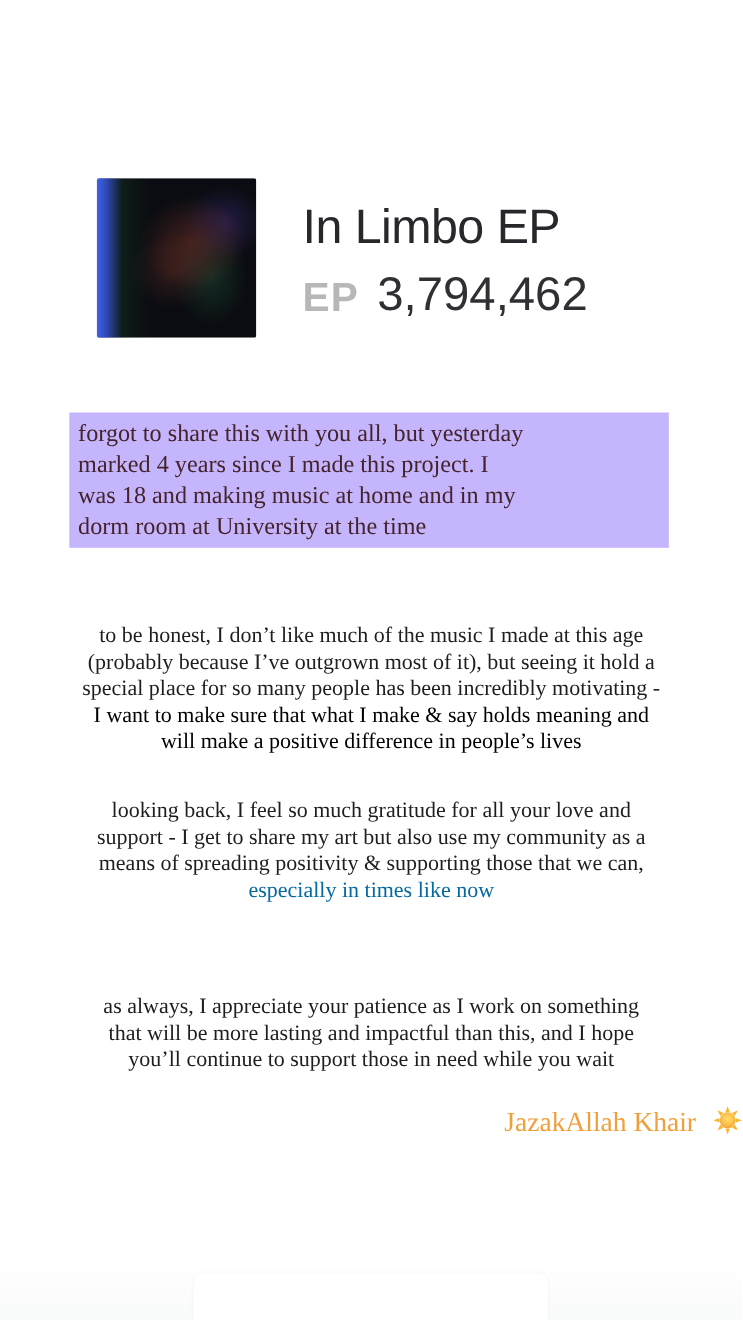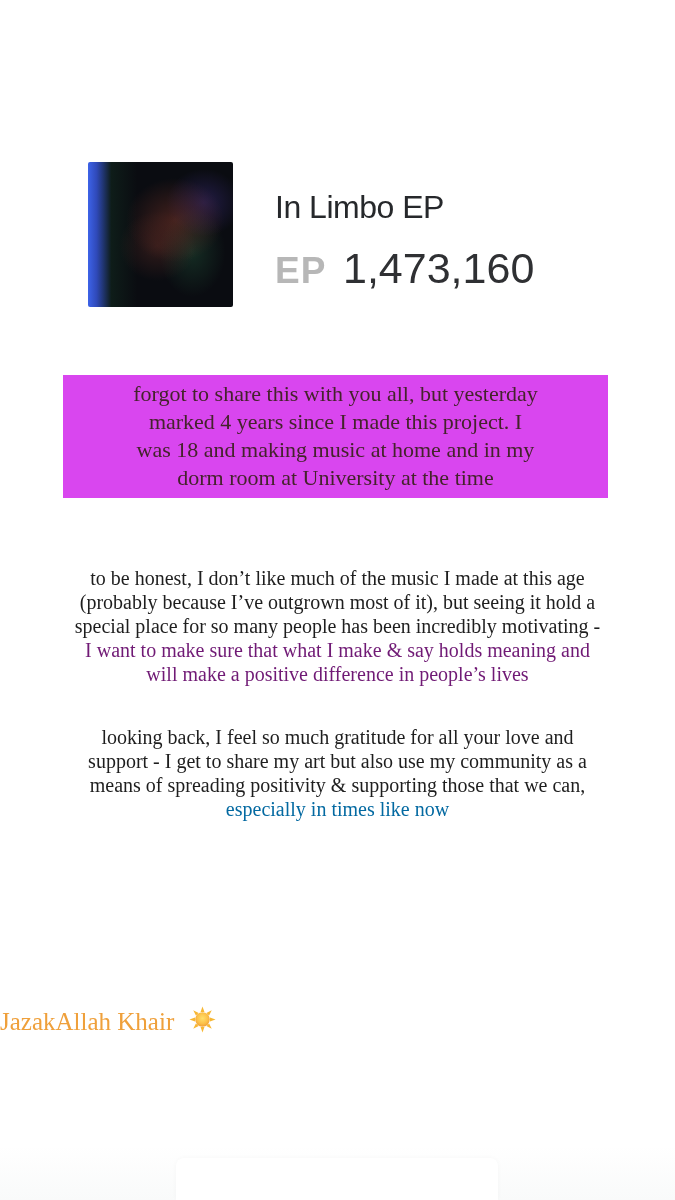--- a/index.html
+++ b/index.html
@@ -10,64 +10,64 @@
   
   .artwork{position:absolute;left:88px;top:162px;width:145px;height:145px;border-radius:2px;
     background:
       radial-gradient(70px 60px at 60% 40%, rgba(122,52,40,0.50), rgba(0,0,0,0) 70%),
       radial-gradient(55px 50px at 48% 58%, rgba(140,62,48,0.30), rgba(0,0,0,0) 70%),
       radial-gradient(50px 45px at 80% 28%, rgba(72,52,150,0.40), rgba(0,0,0,0) 75%),
       radial-gradient(44px 60px at 72% 62%, rgba(38,96,64,0.38), rgba(0,0,0,0) 75%),
       linear-gradient(90deg, #3d63e8 0%, #2f49b8 6%, rgba(22,60,40,0.35) 16%, rgba(10,13,22,0) 34%),
       #0a0c11;}
   .release-title{position:absolute;left:275px;top:181px;
-    font-family:"Liberation Sans",sans-serif;font-weight:500;font-size:32px;line-height:52px;
+    font-family:"Liberation Sans",sans-serif;font-weight:500;font-size:44px;line-height:52px;
     letter-spacing:-0.5px;color:#26282b;white-space:nowrap;}
   .format-label{position:absolute;left:275px;top:252px;
     font-family:"Liberation Sans",sans-serif;font-weight:700;font-size:37px;line-height:37px;
     letter-spacing:1px;color:#b7b7b7;}
   .stream-count{position:absolute;left:343px;top:247px;
     font-family:"Liberation Sans",sans-serif;font-weight:400;font-size:43px;line-height:43px;
     color:#2f3033;white-space:nowrap;}
 
   
   .highlight{position:absolute;left:63px;top:375px;width:545px;height:123px;box-sizing:border-box;
-    background:#d946ef;color:#44232b;text-align:center;padding:5px 8px;}
+    background:#c4b5fd;color:#44232b;text-align:left;padding:5px 8px;}
   .highlight .lines{display:block;white-space:pre-line;font-size:22px;line-height:28px;}
 
   
   .para{position:absolute;left:7px;width:661px;margin:0;text-align:center;
     color:#1e1e1e;font-size:20px;line-height:24px;}
   .para span{display:block;white-space:pre-line;}
   .p1{top:566px;} .p2{top:725px;} .p3{top:903px;}
-  .em-red{color:#701a75;}
+  .em-red{color:#000000;}
   .em-green{color:#0369a1;}
 
   
-  .gratitude{position:absolute;left:0;top:1004px;width:675px;text-align:left;
+  .gratitude{position:absolute;left:0;top:1004px;width:675px;text-align:right;
     color:#efa03b;font-size:25px;line-height:32px;}
   .gratitude .txt{vertical-align:middle;}
   .sun-icon{display:inline-block;vertical-align:-5px;margin-left:9px;}
 
   
   .bottom-strip{position:absolute;left:0;bottom:0;width:675px;height:54px;
     background:linear-gradient(180deg,#ffffff 0%,#f9fafa 100%);}
   .bottom-card{position:absolute;left:176px;bottom:0;width:322px;height:42px;
     background:#ffffff;border-radius:8px 8px 0 0;box-shadow:0 0 5px rgba(0,0,0,0.03);}
 </style>
 </head>
 <body>
 
 <div class="canvas">
 
   <div>
     <div class="artwork"></div>
     <div class="release-title">In Limbo EP</div>
     <div class="format-label">EP</div>
-    <div class="stream-count">1,473,160</div>
+    <div class="stream-count">3,794,462</div>
   </div>
 
   <div class="highlight">
     <span class="lines">forgot to share this with you all, but yesterday
 marked 4 years since I made this project. I
 was 18 and making music at home and in my
 dorm room at University at the time</span>
   </div>
 
   <p class="para p1">
@@ -78,20 +78,25 @@
 will make a positive difference in people’s lives</span>
   </p>
 
   <p class="para p2">
     <span>looking back, I feel so much gratitude for all your love and
 support - I get to share my art but also use my community as a
 means of spreading positivity &amp; supporting those that we can,</span>
     <span class="em-green">especially in times like now</span>
   </p>
 
+  <p class="para p3">
+    <span>as always, I appreciate your patience as I work on something
+that will be more lasting and impactful than this, and I hope
+you’ll continue to support those in need while you wait</span>
+  </p>
 
   <div class="gratitude">
     <span class="txt">JazakAllah Khair</span>
     <span class="sun-icon">
       <svg width="27" height="27" viewBox="0 0 32 32" aria-hidden="true">
         <defs>
           <radialGradient id="sunGrad" cx="50%" cy="42%" r="60%">
             <stop offset="0%" stop-color="#ffdf6b"></stop>
             <stop offset="60%" stop-color="#fcc14a"></stop>
             <stop offset="100%" stop-color="#f09d33"></stop>

